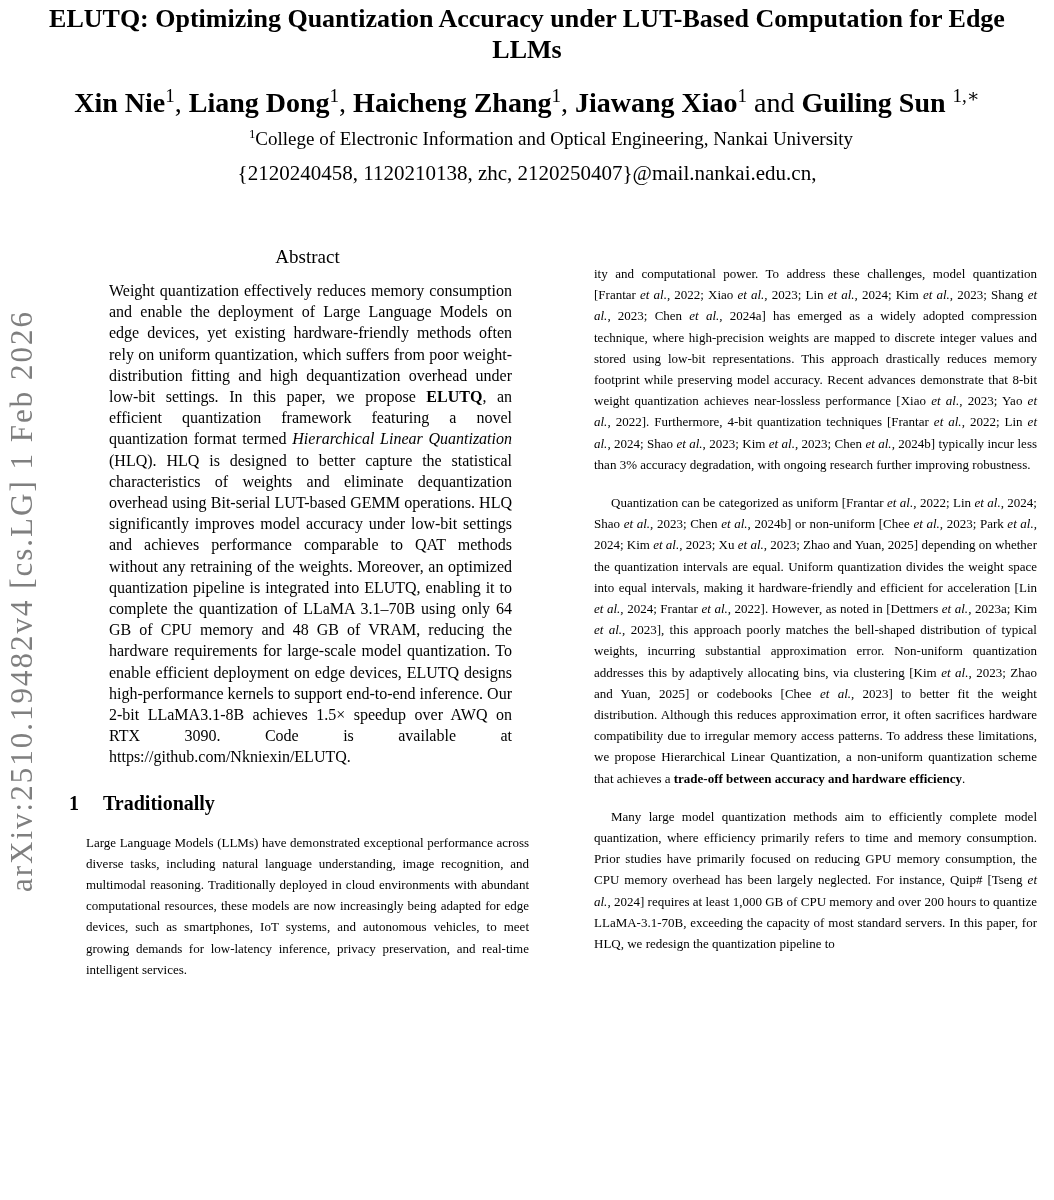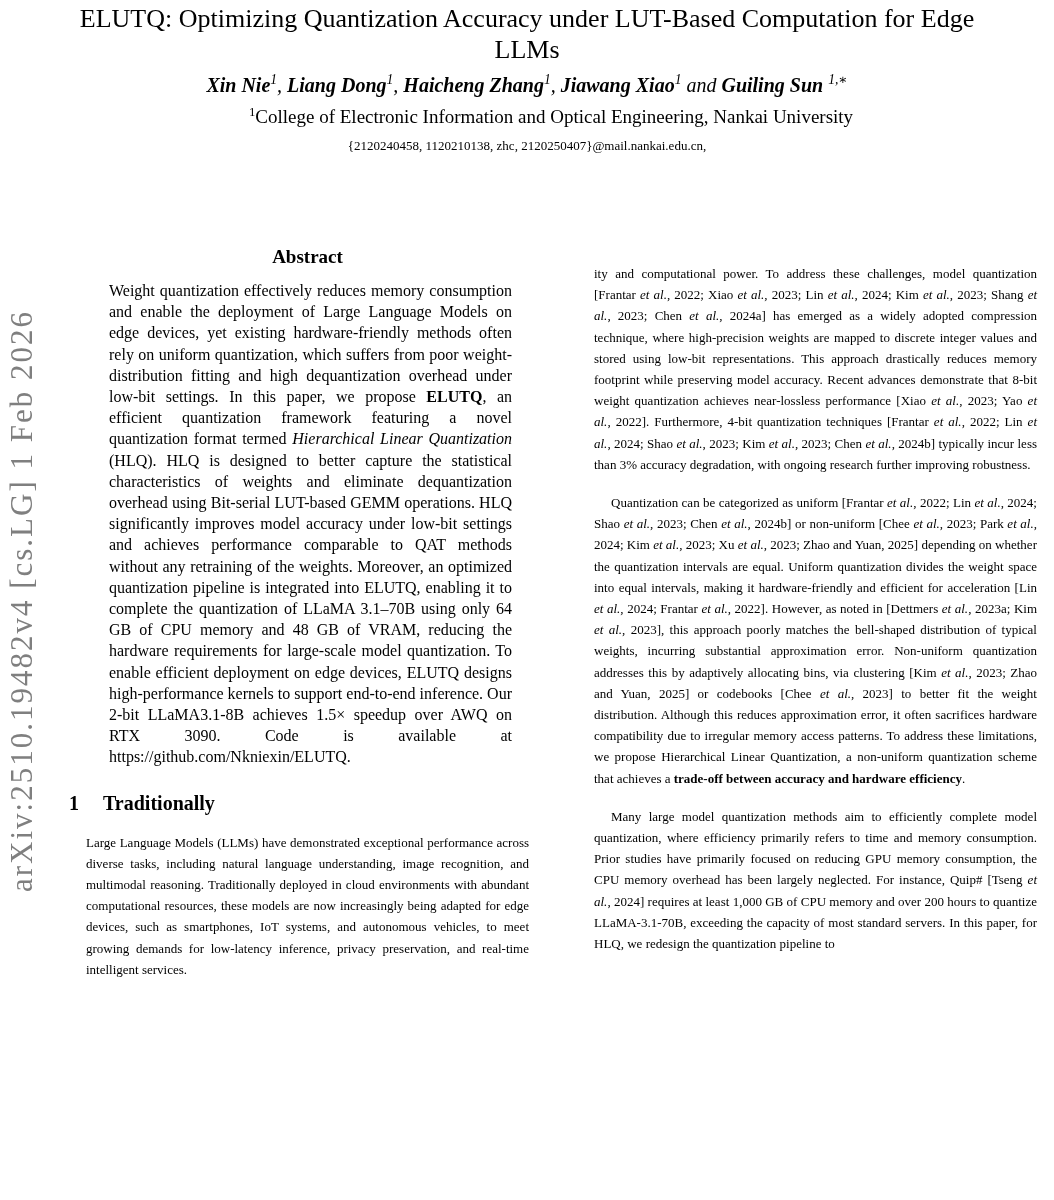--- a/index.html
+++ b/index.html
@@ -29,43 +29,43 @@
     white-space: nowrap;
     display: flex;
     align-items: center;
     justify-content: center;
   }
 
   
   .header { position: absolute; top: 0; left: 0; width: 100%; text-align: center; }
   .title {
     font-size: 26px;
-    font-weight: normal;
+    font-weight: bold;
     line-height: 1.2;
     margin: 3px 45px 0 45px;
   }
-  .authors { margin-top: 9px; font-size: 20px; font-style: italic; }
+  .authors { margin-top: 22px; font-size: 28px; }
   .affiliation { margin-top: 9px; font-size: 19px; padding-left: 48px; }
-  .emails { margin-top: 9px; font-size: 13px; line-height: 1.35; }
+  .emails { margin-top: 9px; font-size: 21px; line-height: 1.35; }
 
   
   .columns {
     position: absolute;
     left: 69px;
     top: 246px;
     width: 985px;
     display: flex;
     justify-content: space-between;
   }
   .col { width: 477px; }
 
   .abstract-heading {
     text-align: center;
     font-size: 19px;
-    font-weight: bold;
+    font-weight: normal;
     margin: 0 0 12px 0;
   }
   .abstract-body {
     margin: 0 34px 0 40px;
     font-size: 16px;
     line-height: 21.2px;
     text-align: justify;
   }
 
   .section-heading {

